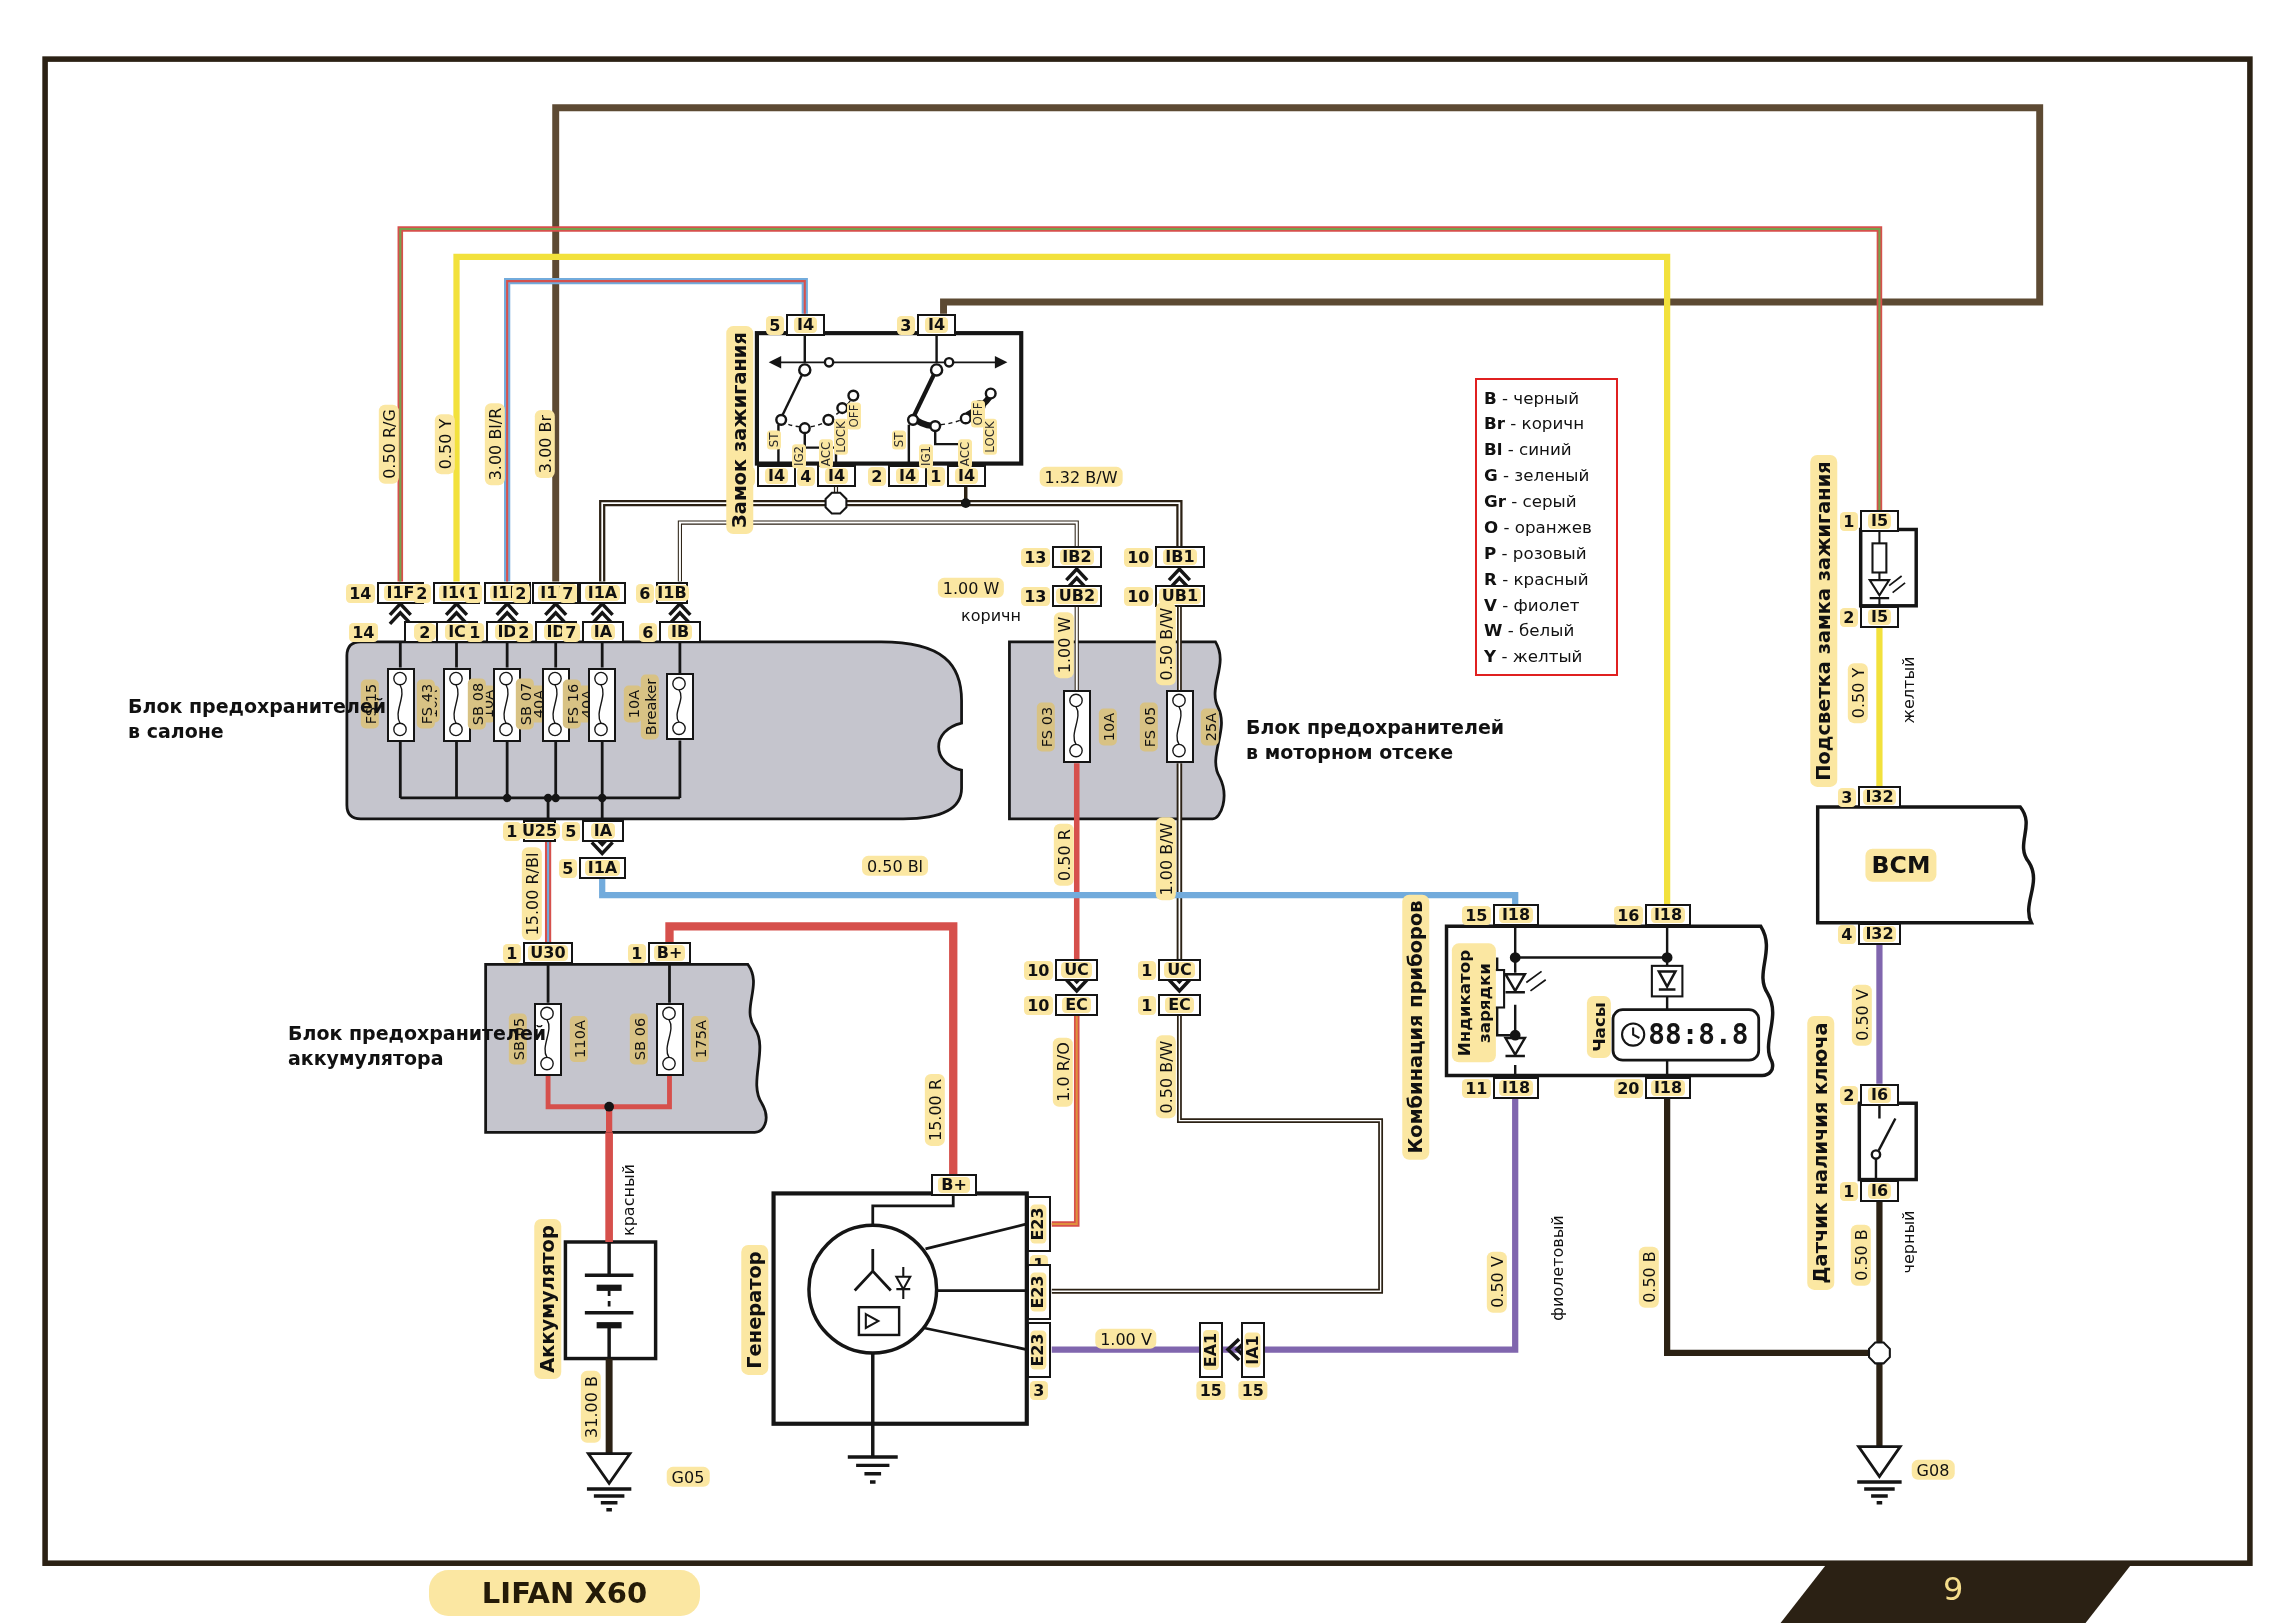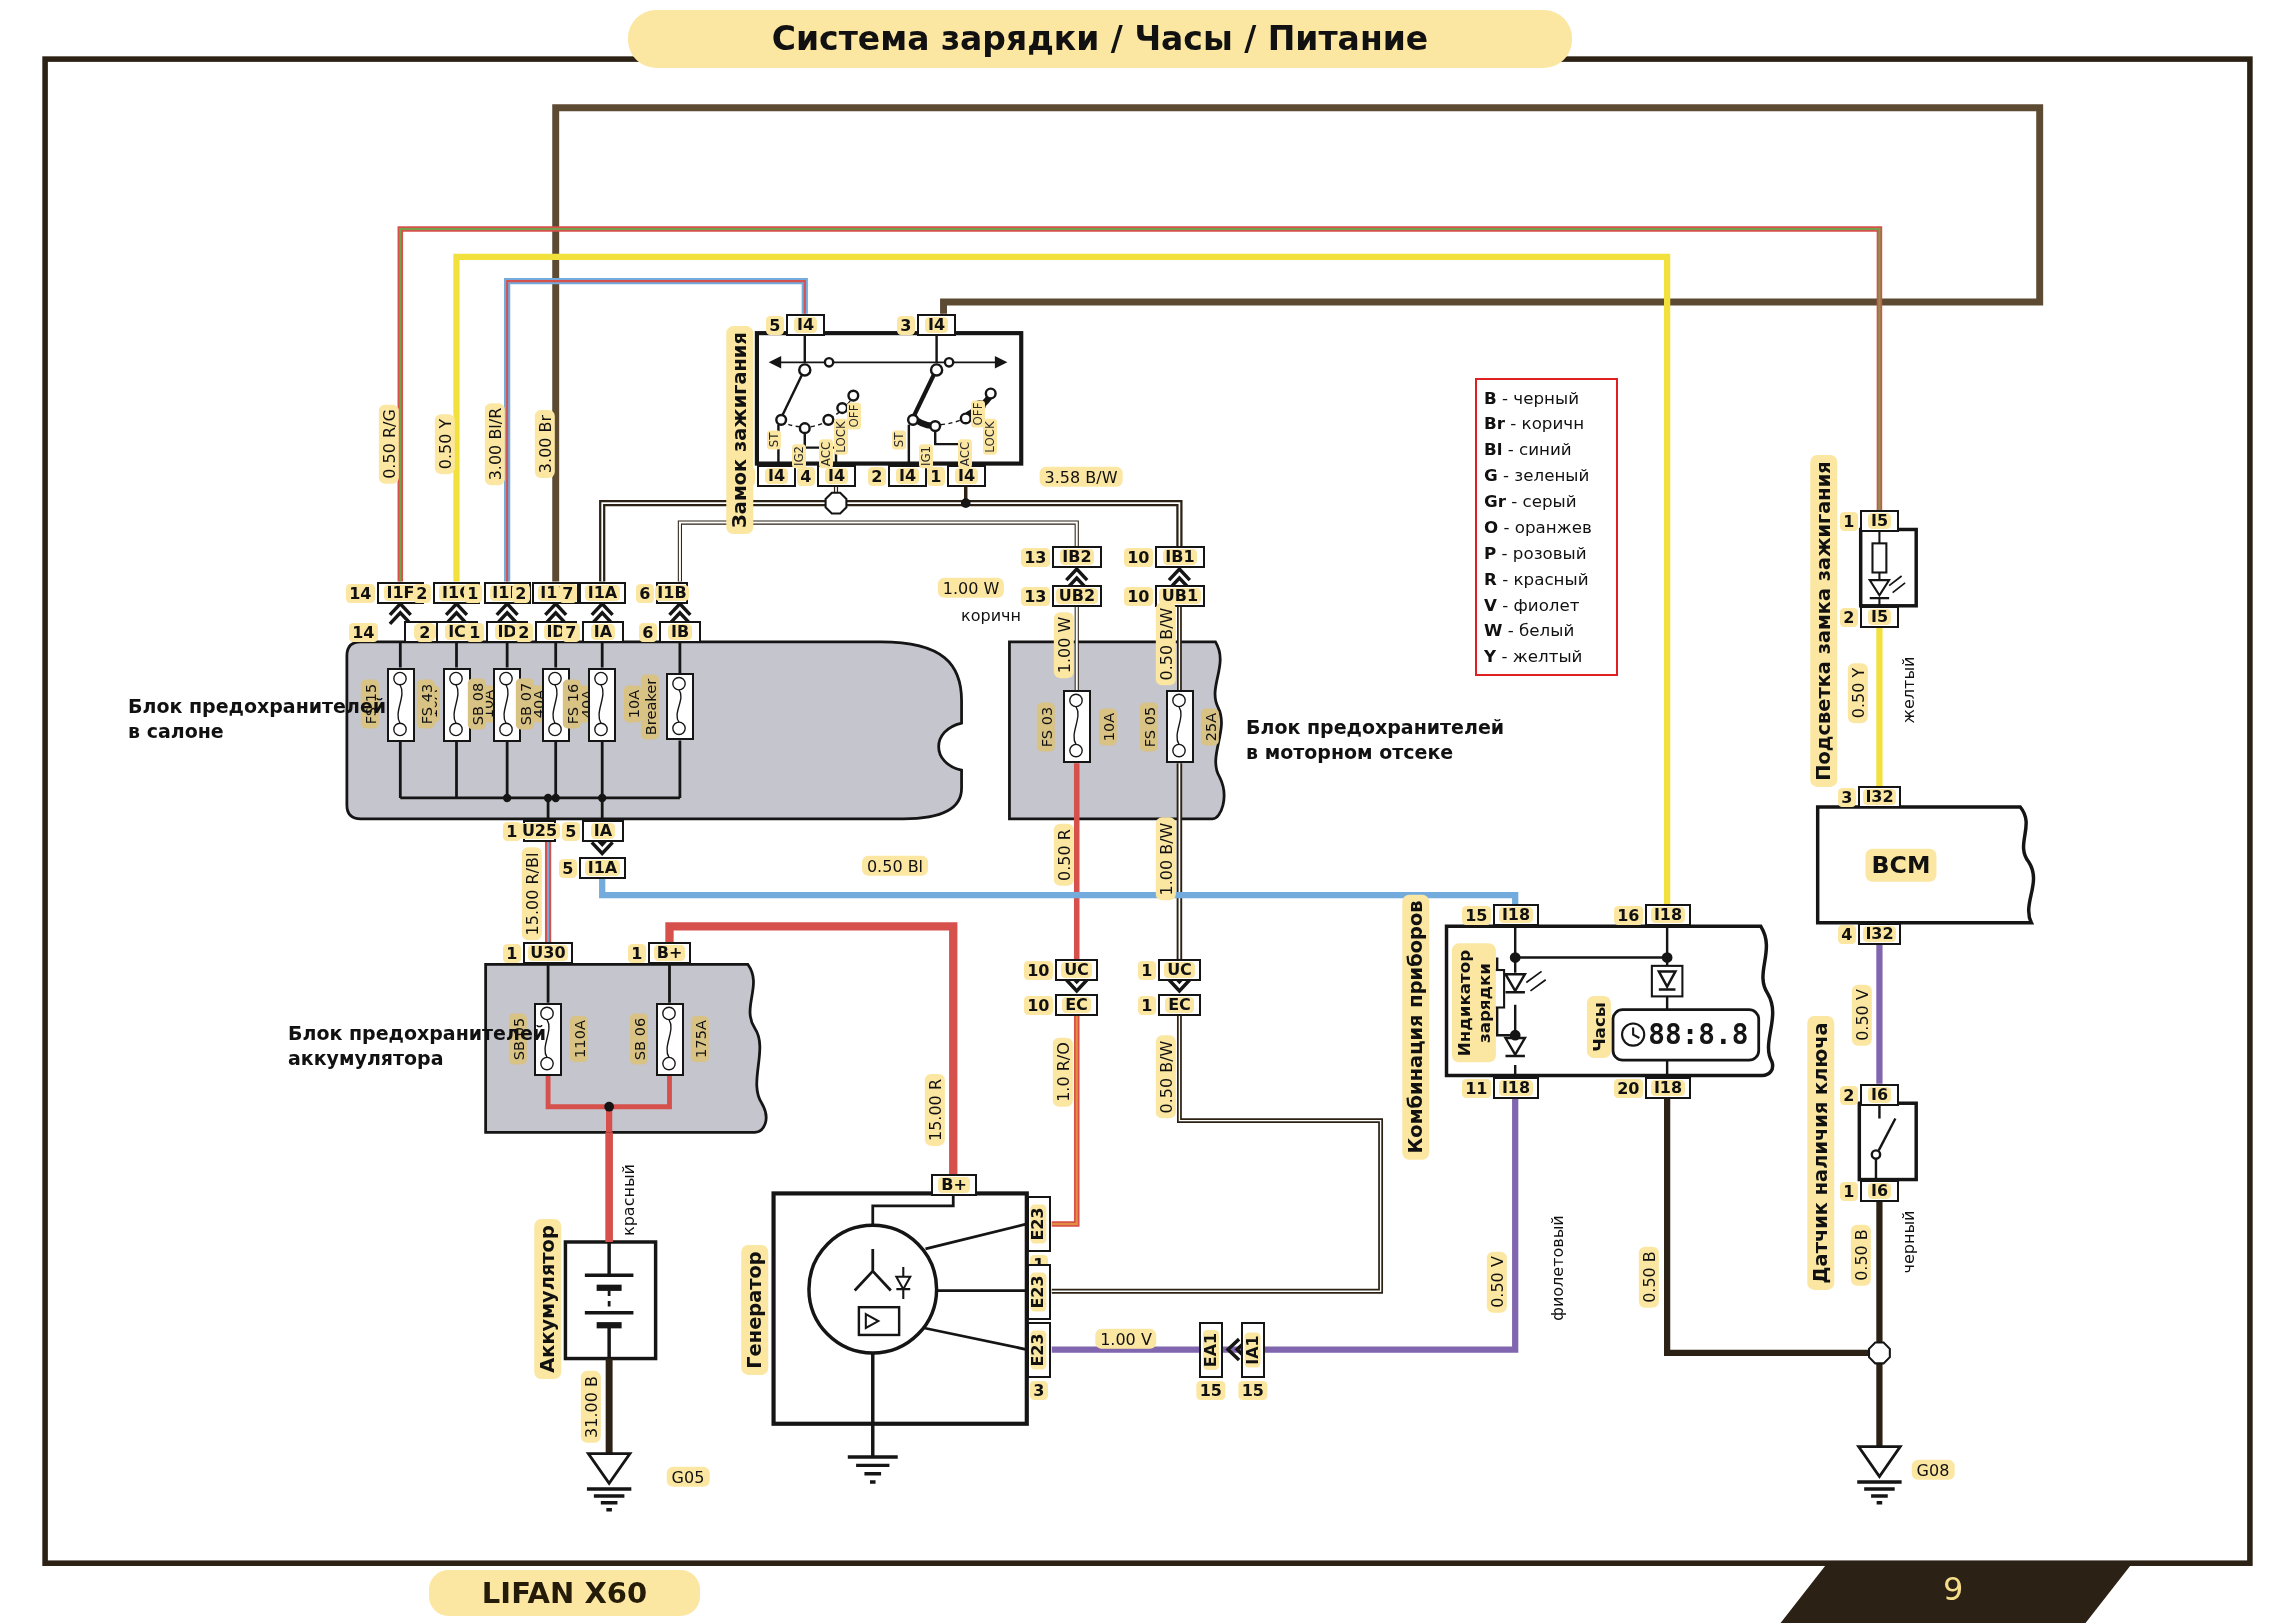--- a/index.html
+++ b/index.html
@@ -284,23 +284,20 @@
         <path d="M853,1201 L868,1217 L883,1201"></path>
         <path d="M1537,1412 L1552,1428 L1567,1412"></path>
         <path d="M1537,1399 L1552,1415 L1567,1399"></path>
         <path d="M1685,1412 L1700,1428 L1715,1412"></path>
         <path d="M1685,1399 L1700,1415 L1715,1399"></path>
         <path d="M1786,1930 L1770,1945 L1786,1960"></path>
         <path d="M1799,1930 L1783,1945 L1799,1960"></path>
       </g>
   </svg>
 
-  <div class="title-wrap">
-      <span>Система зарядки / Часы / Питание</span>
-    </div>
 
   <div class="legend" id="legend">
       <div class="row"><span class="code">B</span> - черный</div>
       <div class="row"><span class="code">Br</span> - коричн</div>
       <div class="row"><span class="code">Bl</span> - синий</div>
       <div class="row"><span class="code">G</span> - зеленый</div>
       <div class="row"><span class="code">Gr</span> - серый</div>
       <div class="row"><span class="code">O</span> - оранжев</div>
       <div class="row"><span class="code">P</span> - розовый</div>
       <div class="row"><span class="code">R</span> - красный</div>
@@ -657,21 +654,21 @@
           <circle cx="16" cy="12" r="9" fill="none" stroke="#151515" stroke-width="2"></circle>
           <circle cx="16" cy="85" r="9" fill="none" stroke="#151515" stroke-width="2"></circle>
           <path d="M16,21 C26,36.86 6,60.14 16,76" fill="none" stroke="#151515" stroke-width="2"></path>
         </svg></div>
       <div class="flabel" style="left: 639px; top: 1039px;">SB 06</div>
       <div class="flabel" style="left: 700px; top: 1039px;">175A</div>
       <div class="wl rot" style="left: 389px; top: 444px;">0.50 R/G</div>
       <div class="wl rot" style="left: 445px; top: 444px;">0.50 Y</div>
       <div class="wl rot" style="left: 495px; top: 444px;">3.00 Bl/R</div>
       <div class="wl rot" style="left: 545px; top: 444px;">3.00 Br</div>
-      <div class="wl" style="left: 1081px; top: 477px;">3.58 B/W</div>
+      <div class="wl" style="left: 1081px; top: 477px;">1.32 B/W</div>
       <div class="wl" style="left: 971px; top: 588px;">1.00 W</div>
       <div class="wl plain" style="left: 991px; top: 615px;">коричн</div>
       <div class="wl rot" style="left: 1064px; top: 645px;">1.00 W</div>
       <div class="wl rot" style="left: 1166px; top: 644px;">0.50 B/W</div>
       <div class="wl rot" style="left: 1064px; top: 855px;">0.50 R</div>
       <div class="wl rot" style="left: 1166px; top: 859px;">1.00 B/W</div>
       <div class="wl" style="left: 895px; top: 866px;">0.50 Bl</div>
       <div class="wl rot" style="left: 532px; top: 894px;">15.00 R/Bl</div>
       <div class="wl rot" style="left: 1063px; top: 1072px;">1.0 R/O</div>
       <div class="wl rot" style="left: 1166px; top: 1077px;">0.50 B/W</div>

